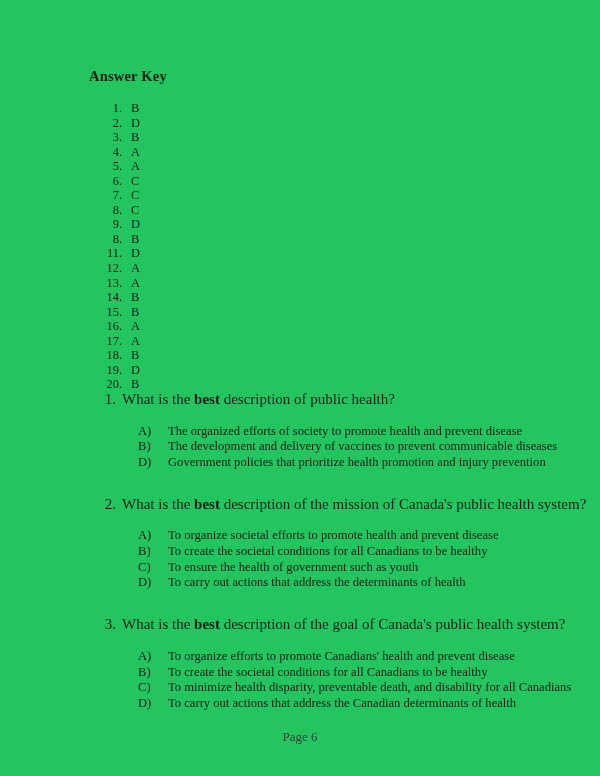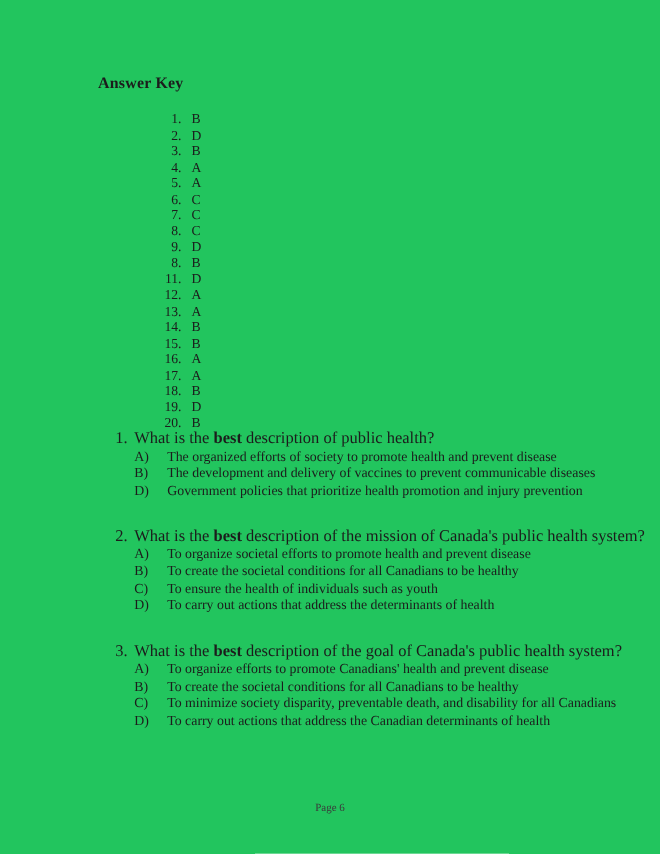--- a/index.html
+++ b/index.html
@@ -39,21 +39,20 @@
     top: 101px;
     margin: 0;
     padding: 0;
     list-style: none;
   }
   .answer-item {
     height: 14.55px;
     line-height: 14.55px;
     font-size: 12.4px;
     white-space: nowrap;
-    margin-left: 43px;
   }
   .answer-num {
     display: inline-block;
     width: 22px;
     text-align: right;
     padding-right: 9px;
   }
   .answer-val {
     display: inline-block;
   }
@@ -77,21 +76,21 @@
   .q-num {
     display: inline-block;
     width: 16px;
     text-align: right;
     padding-right: 6px;
   }
   .stem-text b {
     font-weight: bold;
   }
   .options {
-    margin: 0;
+    margin: 16px;
     padding: 0;
     list-style: none;
   }
   .option {
     font-size: 12.6px;
     line-height: 15.6px;
     white-space: nowrap;
     padding-left: 22px;
   }
   .opt-letter {
@@ -102,21 +101,21 @@
     display: inline-block;
   }
 
   
   .page-footer {
     position: absolute;
     left: 0;
     right: 0;
     top: 729px;
     text-align: center;
-    font-size: 10px;
+    font-size: 13px;
     color: #3a3a3a;
   }
 </style>
 </head>
 <body>
 
 <div class="page">
 
   <div class="page-title">Answer Key</div>
 
@@ -150,30 +149,30 @@
           <li class="option"><span class="opt-letter">A)</span><span class="opt-text">The organized efforts of society to promote health and prevent disease</span></li>
           <li class="option"><span class="opt-letter">B)</span><span class="opt-text">The development and delivery of vaccines to prevent communicable diseases</span></li>
           <li class="option"><span class="opt-letter">D)</span><span class="opt-text">Government policies that prioritize health promotion and injury prevention</span></li>
         </ul>
       </div>
       <div class="question-block">
         <div class="question-stem"><span class="q-num">2.</span><span class="stem-text"><span>What is the </span><b>best</b><span> description of the mission of Canada's public health system?</span></span></div>
         <ul class="options">
           <li class="option"><span class="opt-letter">A)</span><span class="opt-text">To organize societal efforts to promote health and prevent disease</span></li>
           <li class="option"><span class="opt-letter">B)</span><span class="opt-text">To create the societal conditions for all Canadians to be healthy</span></li>
-          <li class="option"><span class="opt-letter">C)</span><span class="opt-text">To ensure the health of individuals such as youth</span></li>
+          <li class="option"><span class="opt-letter">C)</span><span class="opt-text">To ensure the health of government such as youth</span></li>
           <li class="option"><span class="opt-letter">D)</span><span class="opt-text">To carry out actions that address the determinants of health</span></li>
         </ul>
       </div>
       <div class="question-block">
         <div class="question-stem"><span class="q-num">3.</span><span class="stem-text"><span>What is the </span><b>best</b><span> description of the goal of Canada's public health system?</span></span></div>
         <ul class="options">
           <li class="option"><span class="opt-letter">A)</span><span class="opt-text">To organize efforts to promote Canadians' health and prevent disease</span></li>
           <li class="option"><span class="opt-letter">B)</span><span class="opt-text">To create the societal conditions for all Canadians to be healthy</span></li>
-          <li class="option"><span class="opt-letter">C)</span><span class="opt-text">To minimize society disparity, preventable death, and disability for all Canadians</span></li>
+          <li class="option"><span class="opt-letter">C)</span><span class="opt-text">To minimize health disparity, preventable death, and disability for all Canadians</span></li>
           <li class="option"><span class="opt-letter">D)</span><span class="opt-text">To carry out actions that address the Canadian determinants of health</span></li>
         </ul>
       </div>
     </div>
 
   <div class="page-footer">Page 6</div>
 
 </div>
 
 </body></html>

